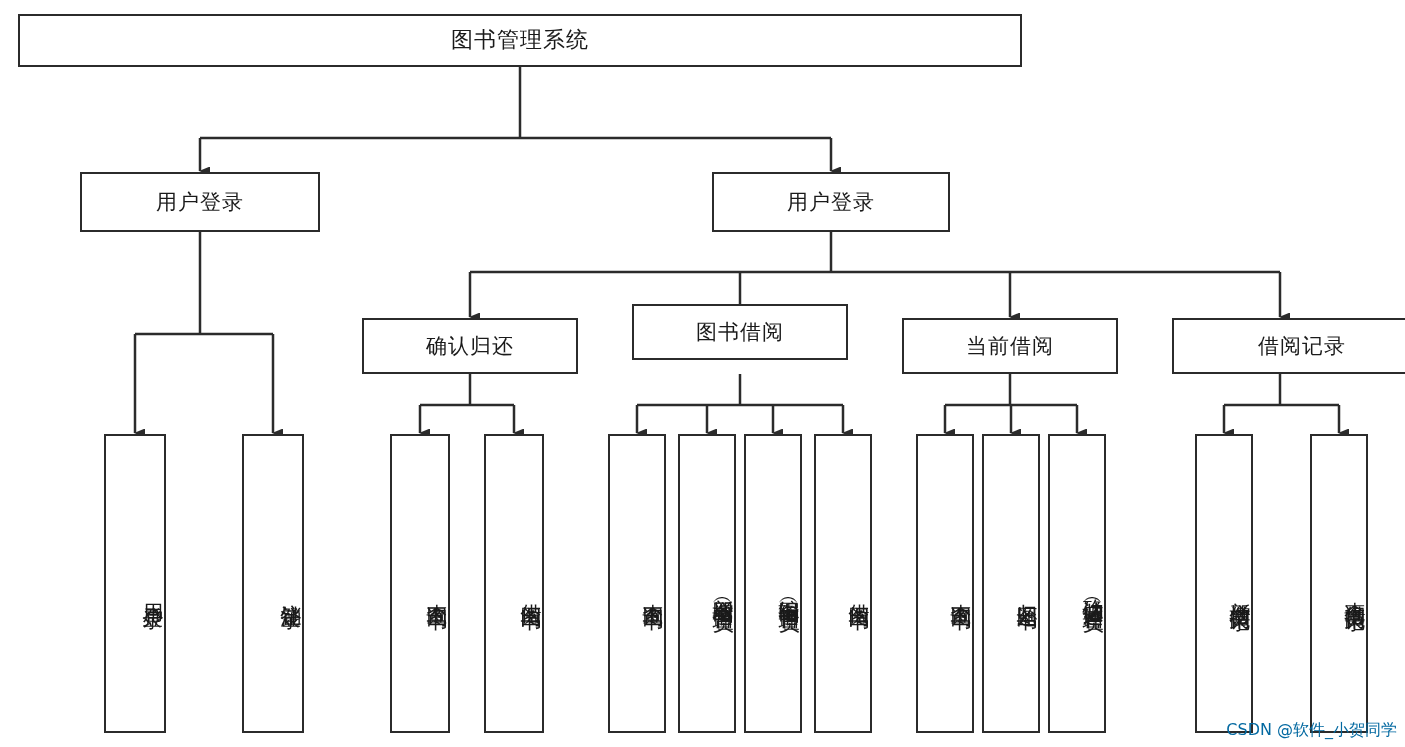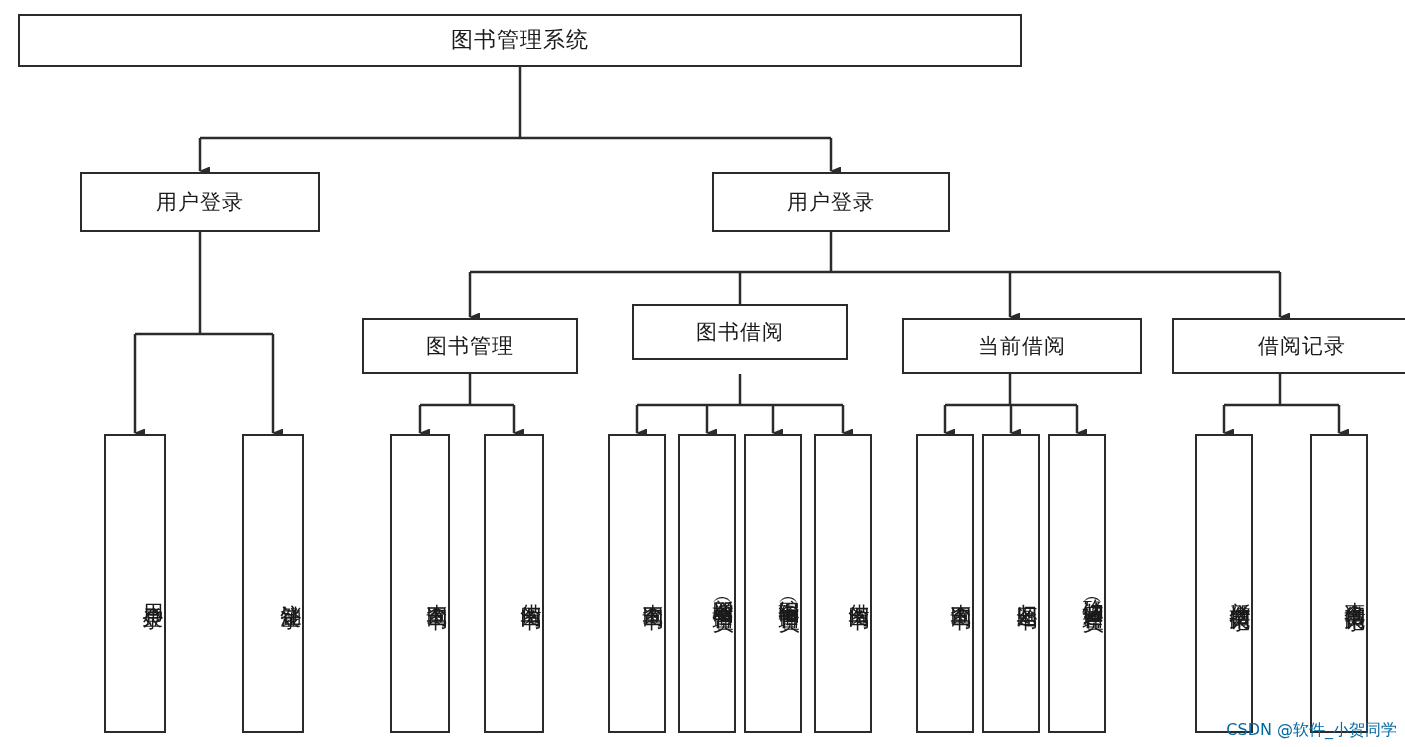--- a/index.html
+++ b/index.html
@@ -127,26 +127,26 @@
       <div class="node horiz root" style="left: 18px; top: 14px; width: 1004px; height: 53px; border-color: rgb(43, 43, 43); color: rgb(26, 26, 26);">
         <span class="node-label">图书管理系统</span>
       </div>
       <div class="node horiz" style="left: 80px; top: 172px; width: 240px; height: 60px; border-color: rgb(43, 43, 43); color: rgb(26, 26, 26);">
         <span class="node-label">用户登录</span>
       </div>
       <div class="node horiz" style="left: 712px; top: 172px; width: 238px; height: 60px; border-color: rgb(43, 43, 43); color: rgb(26, 26, 26);">
         <span class="node-label">用户登录</span>
       </div>
       <div class="node horiz" style="left: 362px; top: 318px; width: 216px; height: 56px; border-color: rgb(43, 43, 43); color: rgb(26, 26, 26);">
-        <span class="node-label">图书管理</span>
+        <span class="node-label">确认归还</span>
       </div>
       <div class="node horiz" style="left: 632px; top: 304px; width: 216px; height: 56px; border-color: rgb(43, 43, 43); color: rgb(26, 26, 26);">
         <span class="node-label">图书借阅</span>
       </div>
-      <div class="node horiz" style="left: 902px; top: 318px; width: 240px; height: 56px; border-color: rgb(43, 43, 43); color: rgb(26, 26, 26);">
+      <div class="node horiz" style="left: 902px; top: 318px; width: 216px; height: 56px; border-color: rgb(43, 43, 43); color: rgb(26, 26, 26);">
         <span class="node-label">当前借阅</span>
       </div>
       <div class="node horiz" style="left: 1172px; top: 318px; width: 260px; height: 56px; border-color: rgb(43, 43, 43); color: rgb(26, 26, 26);">
         <span class="node-label">借阅记录</span>
       </div>
       <div class="node vert" style="left: 104px; top: 434px; width: 62px; height: 299px; border-color: rgb(43, 43, 43); color: rgb(26, 26, 26);">
         <span class="node-label">用户登录</span>
       </div>
       <div class="node vert" style="left: 242px; top: 434px; width: 62px; height: 299px; border-color: rgb(43, 43, 43); color: rgb(26, 26, 26);">
         <span class="node-label">注销登录</span>

